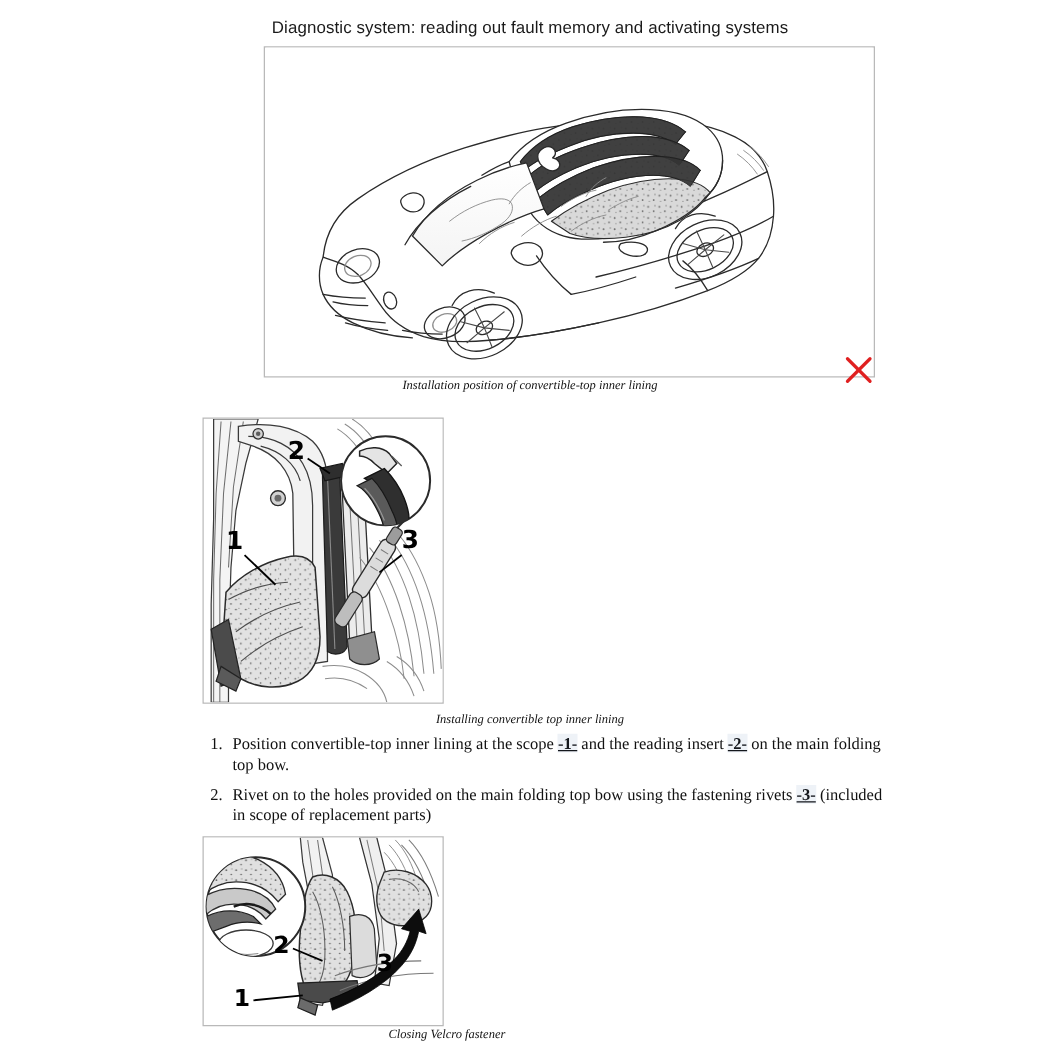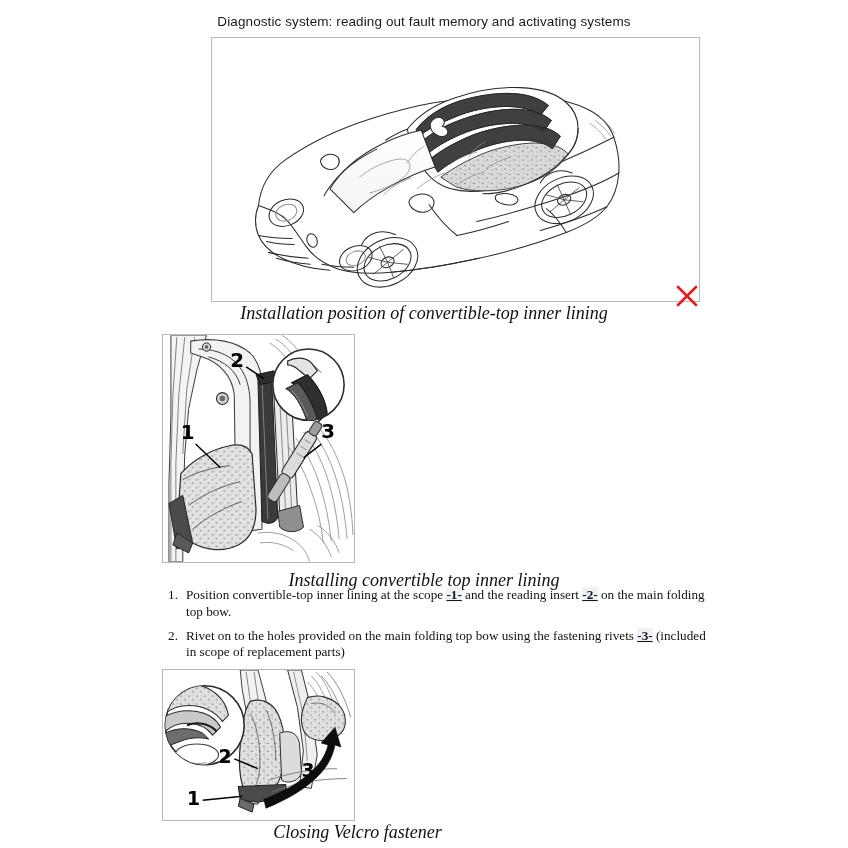--- a/index.html
+++ b/index.html
@@ -21,21 +21,21 @@
     color:#1a1a1a;
     letter-spacing:.1px;
   }
 
   
   .fig-frame{position:absolute;background:#ffffff;border:1px solid #b9b9b9;box-sizing:border-box;}
   .fig-frame svg{display:block;width:100%;height:100%;}
   .caption{
     position:absolute;
     font-style:italic;
-    font-size:18px;
+    font-size:10px;
     color:#111;
     white-space:nowrap;
   }
 
   #fig1{left:211px;top:37px;width:489px;height:265px;}
   #cap1{left:0;top:303px;width:848px;text-align:center;}
   #fig2{left:162px;top:334px;width:193px;height:229px;}
   #cap2{left:0;top:570px;width:848px;text-align:center;}
   #fig3{left:162px;top:669px;width:193px;height:152px;}
   #cap3{left:0;top:822px;width:715px;text-align:center;}

